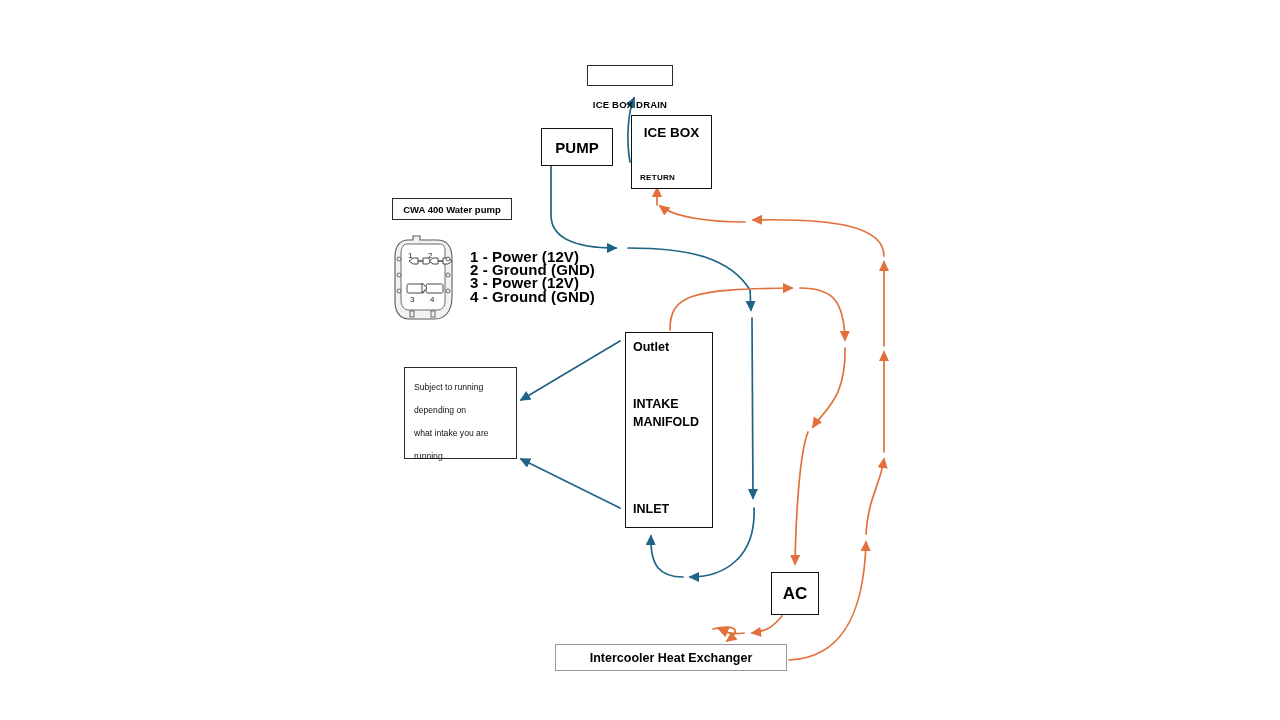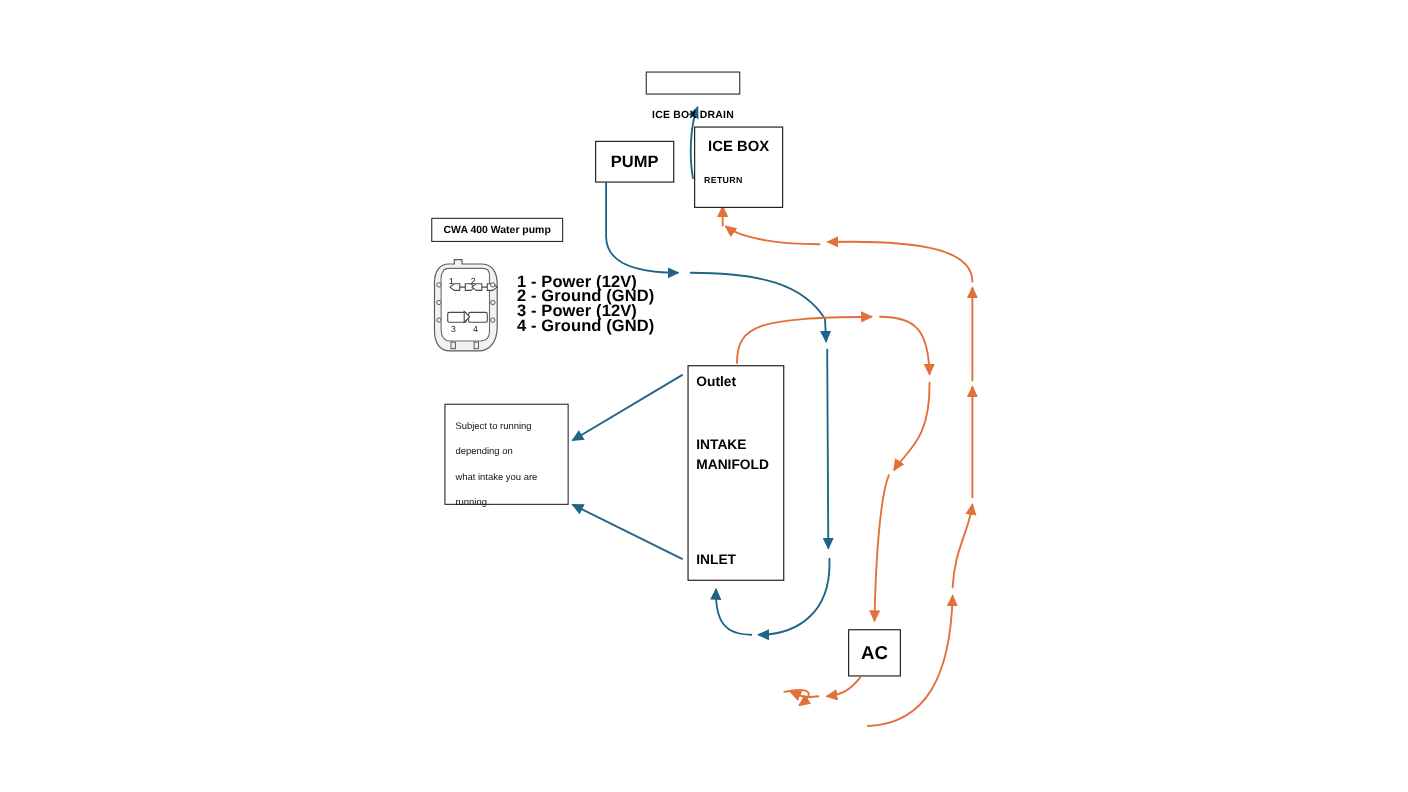--- a/index.html
+++ b/index.html
@@ -20,21 +20,21 @@
         font-size:9.5px;font-weight:700;letter-spacing:.2px;margin-top:29px;}
 
   #box-pump{left:541px;top:128px;width:72px;height:38px;}
   #box-pump .t{position:absolute;left:0;top:0;width:100%;height:100%;
         display:flex;align-items:center;justify-content:center;
         font-size:15px;font-weight:700;}
 
   #box-icebox{left:631px;top:115px;width:81px;height:74px;}
   #box-icebox .title{position:absolute;left:0;top:9px;width:100%;text-align:center;
         font-size:13.5px;font-weight:700;}
-  #box-icebox .ret{position:absolute;left:8px;bottom:20px;font-size:8px;font-weight:700;
+  #box-icebox .ret{position:absolute;left:8px;bottom:6px;font-size:8px;font-weight:700;
         letter-spacing:.3px;}
 
   #box-cwa-title{left:392px;top:198px;width:120px;height:22px;}
   #box-cwa-title .t{position:absolute;left:0;top:0;width:100%;height:100%;
         display:flex;align-items:center;justify-content:center;
         font-size:9.5px;font-weight:700;}
 
   #pinout{position:absolute;left:470px;top:250px;font-size:15px;font-weight:700;
         line-height:13.2px;letter-spacing:.1px;}
 
@@ -186,14 +186,17 @@
       <div>INTAKE</div>
       <div>MANIFOLD</div>
     </div>
     <div class="inlet">INLET</div>
   </div>
 
   <div class="box b-black" id="box-ac">
     <div class="t">AC</div>
   </div>
 
+  <div class="box b-grey" id="box-ihx">
+    <div class="t">Intercooler Heat Exchanger</div>
+  </div>
 
 </div>
 
 </body></html>

